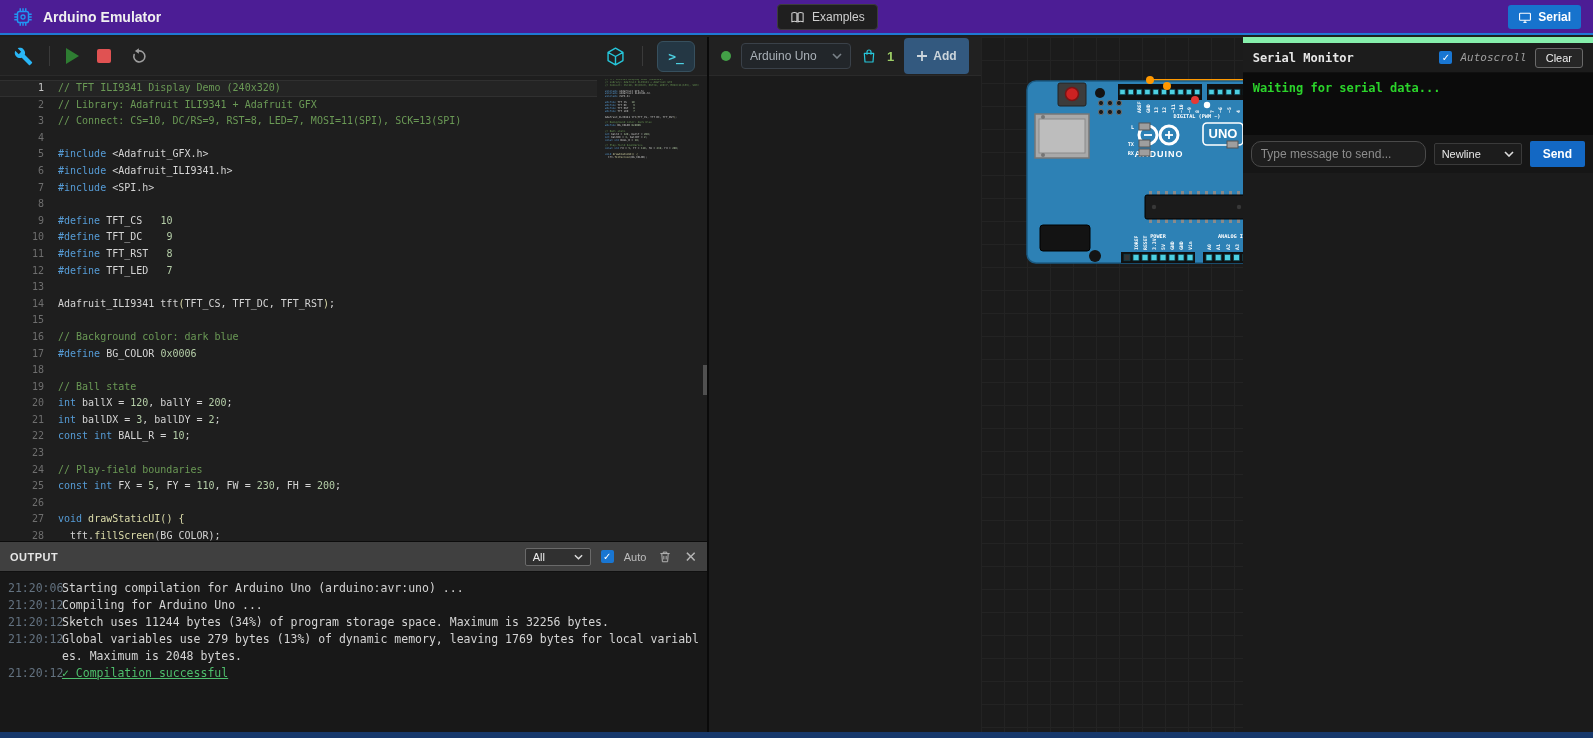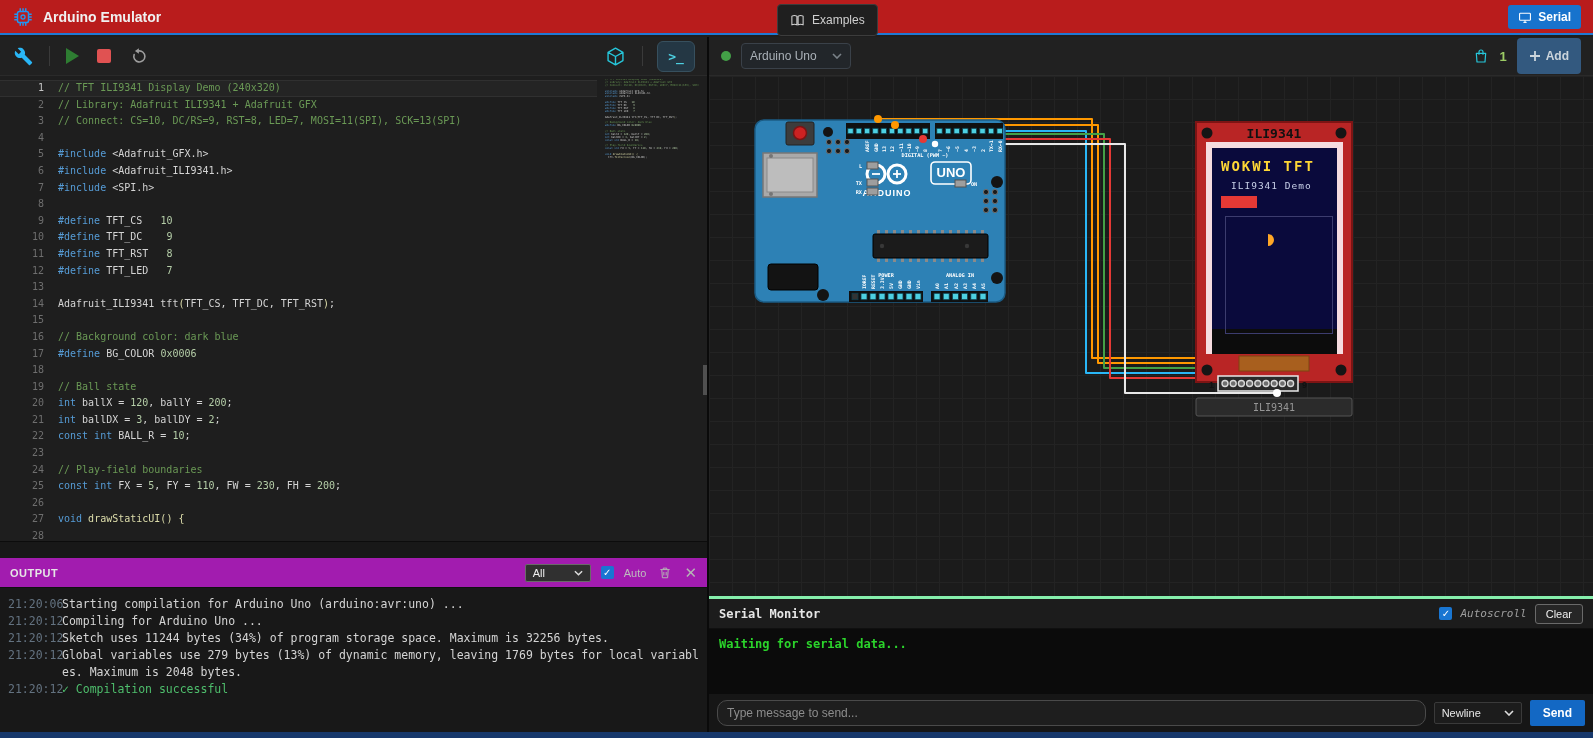--- a/index.html
+++ b/index.html
@@ -1,36 +1,36 @@
 <!DOCTYPE html>
 <html><head>
 <meta charset="utf-8">
 <style>
   * { box-sizing: border-box; margin: 0; padding: 0; }
   html,body { width:1593px; height:738px; overflow:hidden; background:#141414;
               font-family:"Liberation Sans", sans-serif; }
   .app { position:relative; width:1593px; height:738px; background:#1e1e1e; }
 
   
-  .topbar { position:absolute; top:0; left:0; right:0; height:35px; background:#b91c1c;
+  .topbar { position:absolute; top:0; left:0; right:0; height:35px; background:#4c1d95;
             border-bottom:2px solid #1f7ad4; display:flex; align-items:center; padding:0 12px; z-index:5; }
   .tb-left { display:flex; align-items:center; gap:9px; }
   .app-title { color:#f0f0f0; font-size:14px; font-weight:bold; }
-  .btn-examples { position:absolute; left:777px; top:4px; height:32px; display:flex; align-items:center; gap:7px;
+  .btn-examples { position:absolute; left:777px; top:4px; height:26px; display:flex; align-items:center; gap:7px;
             background:#1f1f1f; border:1px solid #3c3c3c; border-radius:4px; padding:0 12px;
             color:#cfcfcf; font-size:12px; cursor:pointer; }
   .btn-serial { position:absolute; right:12px; top:5px; height:24px; display:flex; align-items:center; gap:6px;
             background:#1773cd; border:none; border-radius:3px; padding:0 10px;
             color:#fff; font-size:12px; font-weight:bold; cursor:pointer; }
 
   
   .content { position:absolute; top:37px; left:0; right:0; height:695px; display:flex; }
   .left-panel { width:707px; display:flex; flex-direction:column; background:#1e1e1e; }
   .vdivider { width:2px; background:#0a0a0a; }
-  .right-panel { flex:1; display:flex; flex-direction:column; background:#1b1b1b; }
+  .right-panel { flex:1; display:flex; flex-direction:row; background:#1b1b1b; }
 
   
   .editor-toolbar { height:39px; display:flex; align-items:center; padding:0 12px; gap:14px;
                     background:#212121; border-bottom:1px solid #2a2a2a; }
   .tool-sep { width:1px; height:20px; background:#3a3a3a; }
   .icon-btn { background:none; border:none; cursor:pointer; display:flex; align-items:center; justify-content:center; padding:2px; }
   .play-tri { width:0; height:0; border-left:13px solid #2e7d32; border-top:8px solid transparent; border-bottom:8px solid transparent; }
   .stop-sq { width:14px; height:14px; background:#e05252; border-radius:2px; }
   .toolbar-spacer { flex:1; }
   .terminal-btn { width:38px; height:31px; background:#243744; border:1px solid #37505e; border-radius:6px;
@@ -47,56 +47,56 @@
   .gutter div.active { color:#c4c4c4; }
   .code { position:absolute; top:4px; left:58px; right:110px; font-size:10px; }
   .code div { height:16.6px; line-height:16.6px; white-space:pre; }
   .tk-cm{color:#6A9955} .tk-kw{color:#569CD6} .tk-pl{color:#d4d4d4} .tk-num{color:#b5cea8} .tk-fn{color:#DCDCAA}
   .minimap { position:absolute; top:3px; right:8px; width:94px; font-size:2.6px; overflow:hidden; opacity:.95; }
   .minimap div { height:2.9px; line-height:2.9px; white-space:pre; }
   .scroll-handle { position:absolute; right:0; top:289px; width:4px; height:30px; background:#505050; }
 
   
   .output-panel { height:191px; background:#181818; border-top:1px solid #0c0c0c; display:flex; flex-direction:column; }
-  .output-header { height:30px; display:flex; align-items:center; padding:0 10px; background:#a21caf; border-bottom:1px solid #101010;margin-top:16px; }
+  .output-header { height:30px; display:flex; align-items:center; padding:0 10px; background:#404040; border-bottom:1px solid #101010; }
   .output-title { color:#e6e6e6; font-size:11px; font-weight:bold; letter-spacing:.5px; }
   .output-tools { margin-left:auto; display:flex; align-items:center; gap:10px; }
   .fake-select { display:flex; align-items:center; justify-content:space-between; gap:8px; cursor:pointer;
                  background:#303030; border:1px solid #6a6a6a; border-radius:2px; color:#eee; font-size:11px; padding:2px 7px; }
   .checkbox { width:13px; height:13px; background:#1976d2; border-radius:2px; color:#fff; font-size:10px;
               display:inline-flex; align-items:center; justify-content:center; cursor:pointer; }
   .chk-label { color:#bdbdbd; font-size:11px; }
   .x-btn { color:#b5b5b5; font-size:15px; background:none; border:none; cursor:pointer; line-height:1; }
   .output-logs { flex:1; padding:8px 8px 0 8px; font-family:"DejaVu Sans Mono","Liberation Mono",monospace;
                  font-size:11.5px; overflow:hidden; }
   .log-row { display:flex; line-height:17px; }
   .log-time { width:54px; flex:0 0 54px; color:#637280;text-align:right; }
   .log-msg { flex:1; color:#d4d4d4; word-break:break-all; }
-  .log-msg.ok { color:#4ebe6c; }
+  .log-msg.ok { color:#4ebe6c;text-decoration:underline; }
 
   
   .sim-toolbar { height:39px; display:flex; align-items:center; padding:0 12px; gap:10px;
                  background:#212121; border-bottom:1px solid #2a2a2a; }
   .status-dot { width:10px; height:10px; border-radius:50%; background:#43a047; }
   .board-select { width:110px; background:#22262a; border:1px solid #3a4149; border-radius:4px;
                   color:#aab1b8; font-size:12px; padding:5px 8px; }
   .sim-right { margin-left:auto; display:flex; align-items:center; gap:10px; }
   .parts-count { color:#9ccc65; font-size:13px; font-weight:bold; }
   .btn-add { height:36px; background:#33597f; border:none; border-radius:4px; color:#ccd5dc;
              font-size:12px; font-weight:bold; padding:0 12px; display:flex; align-items:center; gap:5px; cursor:pointer; }
 
   
   .sim-canvas { flex:1; position:relative; background-color:#1b1b1b;
       background-image:linear-gradient(#232323 1px, transparent 1px),
                        linear-gradient(90deg,#232323 1px, transparent 1px);
       background-size:23px 23px; overflow:hidden; }
   .sim-canvas svg { position:absolute; inset:0; }
 
   
-  .serial-panel { height:136px; display:flex; flex-direction:column; background:#b91c1c; border-top:3px solid #86efac; }
+  .serial-panel { height:136px; display:flex; flex-direction:column; background:#b91c1c; border-top:6px solid #86efac; }
   .serial-header { height:30px; display:flex; align-items:center; padding:0 10px; background:#1c1c1c; border-bottom:1px solid #101010; }
   .serial-title { color:#e6e6e6; font-size:12px; font-weight:bold; font-family:"DejaVu Sans Mono",monospace; }
   .serial-tools { margin-left:auto; display:flex; align-items:center; gap:8px; }
   .mono-label { color:#9e9e9e; font-size:11px; font-family:"DejaVu Sans Mono",monospace;font-style:italic; }
   .btn-clear { background:#262626; border:1px solid #6a6a6a; border-radius:3px; color:#eee; font-size:11px; padding:3px 10px; cursor:pointer; }
   .serial-body { flex:1; background:#0b0b0b; padding:8px 10px; font-family:"DejaVu Sans Mono",monospace;
                  font-size:12px; font-weight:bold; color:#2bd42b; }
   .serial-footer { height:38px; display:flex; align-items:center; gap:8px; padding:0 8px; background:#161616; }
   .serial-input { flex:1; height:26px; background:#1e1e1e; border:1px solid #4a4a4a; border-radius:10px;
                   color:#d0d0d0; font-family:Liberation Sans, sans-serif; font-size:12px; padding:0 9px; }
@@ -237,20 +237,21 @@
             <div> </div>
             <div><span class="tk-cm">// Ball state</span></div>
             <div><span class="tk-kw">int</span><span class="tk-pl"> ballX = </span><span class="tk-num">120</span><span class="tk-pl">, ballY = </span><span class="tk-num">200</span><span class="tk-pl">;</span></div>
             <div><span class="tk-kw">int</span><span class="tk-pl"> ballDX = </span><span class="tk-num">3</span><span class="tk-pl">, ballDY = </span><span class="tk-num">2</span><span class="tk-pl">;</span></div>
             <div><span class="tk-kw">const int</span><span class="tk-pl"> BALL_R = </span><span class="tk-num">10</span><span class="tk-pl">;</span></div>
             <div> </div>
             <div><span class="tk-cm">// Play-field boundaries</span></div>
             <div><span class="tk-kw">const int</span><span class="tk-pl"> FX = </span><span class="tk-num">5</span><span class="tk-pl">, FY = </span><span class="tk-num">110</span><span class="tk-pl">, FW = </span><span class="tk-num">230</span><span class="tk-pl">, FH = </span><span class="tk-num">200</span><span class="tk-pl">;</span></div>
             <div> </div>
             <div><span class="tk-kw">void</span><span class="tk-fn"> drawStaticUI()</span><span class="tk-pl"> </span><span class="tk-fn">{</span></div>
+            <div><span class="tk-pl">  tft.</span><span class="tk-fn">fillScreen</span><span class="tk-pl">(BG_COLOR);</span></div>
           </div>
         <div class="minimap">
             <div><span class="tk-cm">// TFT ILI9341 Display Demo (240x320)</span></div>
             <div><span class="tk-cm">// Library: Adafruit ILI9341 + Adafruit GFX</span></div>
             <div><span class="tk-cm">// Connect: CS=10, DC/RS=9, RST=8, LED=7, MOSI=11(SPI), SCK=13(SPI)</span></div>
             <div> </div>
             <div><span class="tk-kw">#include</span><span class="tk-pl"> &lt;Adafruit_GFX.h&gt;</span></div>
             <div><span class="tk-kw">#include</span><span class="tk-pl"> &lt;Adafruit_ILI9341.h&gt;</span></div>
             <div><span class="tk-kw">#include</span><span class="tk-pl"> &lt;SPI.h&gt;</span></div>
             <div> </div>

